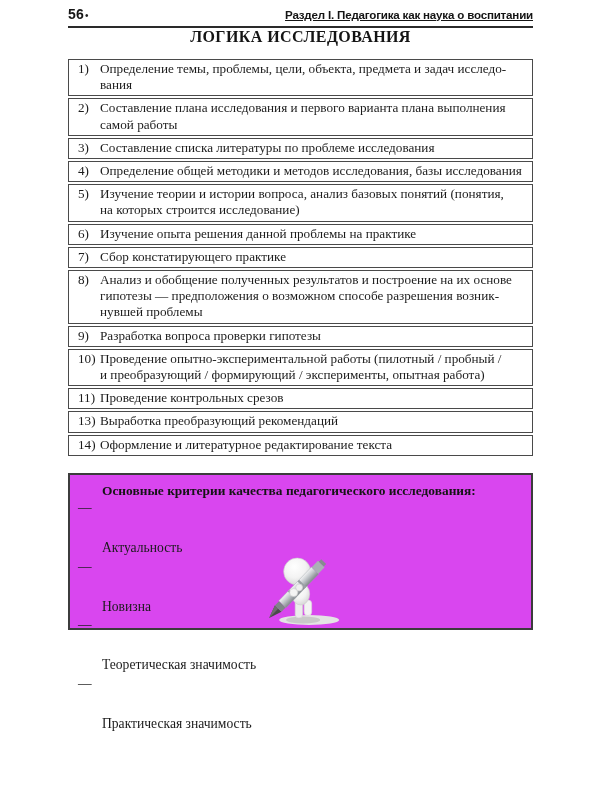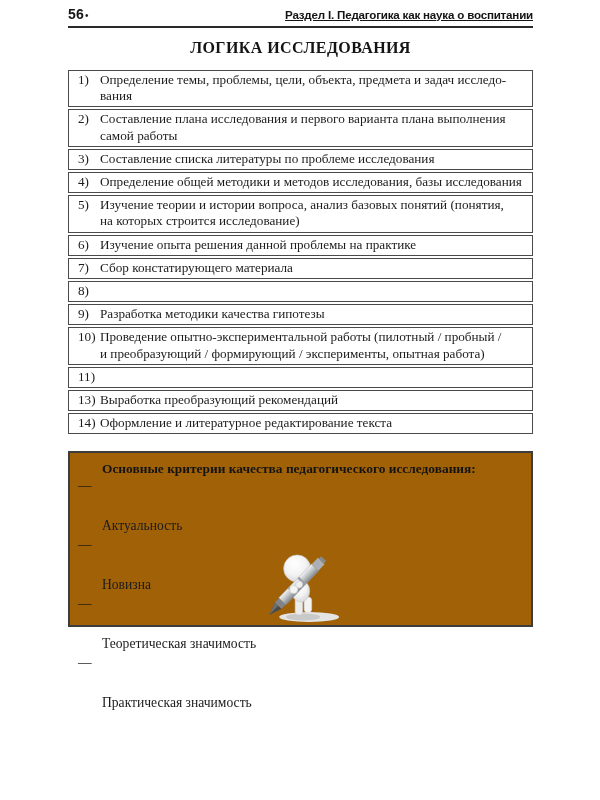--- a/index.html
+++ b/index.html
@@ -22,21 +22,20 @@
   .folio { font-weight: 700; font-size: 14px; letter-spacing: 0.2px; color: #161616; }
   .folio-dot { font-size: 10px; color: #222; }
   .section-title { font-weight: 700; font-size: 11.6px; letter-spacing: -0.2px; color: #141414; text-decoration: underline; }
   .head-rule { border: none; border-top: 2px solid #2a2a2a; margin-top: 4px; }
 
   
   .page-title {
     text-align: center;
     font-size: 16px; font-weight: 700;
     letter-spacing: 0.4px;
-    margin-top: 11px;
     color: #141414;
   }
 
   
   .steps { margin-top: 13px; }
   .step-row {
     display: flex;
     border: 1px solid #4a4a4a;
     margin-bottom: 2px;
     padding: 1px 4px 2px 2px;
@@ -45,23 +44,23 @@
     background: #ffffff;
   }
   .step-num { flex: 0 0 29px; padding-left: 7px; }
   .step-text { flex: 1; white-space: pre-line; }
 
   
   .criteria-box {
     position: relative;
     margin-top: 17px;
     border: 2px solid #3c3c3c;
-    height: 176px;
+    height: 157px;
     padding: 7px 8px 0 6px;
-    background: #a16207;
+    background: #d946ef;
   }
   .criteria-heading {
     font-weight: 700;
     font-size: 13.4px;
     line-height: 17px;
     padding-left: 26px;
     color: #141414;
   }
   .criteria-item { display: flex; font-size: 13.6px; line-height: 18.8px; }
   .crit-dash { flex: 0 0 26px; padding-left: 2px; }
@@ -113,36 +112,40 @@
       <span class="step-num">5)</span>
       <span class="step-text">Изучение теории и истории вопроса, анализ базовых понятий (понятия,
 на которых строится исследование)</span>
     </div>
     <div class="step-row">
       <span class="step-num">6)</span>
       <span class="step-text">Изучение опыта решения данной проблемы на практике</span>
     </div>
     <div class="step-row">
       <span class="step-num">7)</span>
-      <span class="step-text">Сбор констатирующего материала</span>
+      <span class="step-text">Сбор констатирующего практике</span>
     </div>
     <div class="step-row">
       <span class="step-num">8)</span>
+      <span class="step-text">Анализ и обобщение полученных результатов и построение на их основе
+гипотезы — предположения о возможном способе разрешения возник-
+нувшей проблемы</span>
     </div>
     <div class="step-row">
       <span class="step-num">9)</span>
-      <span class="step-text">Разработка методики качества гипотезы</span>
+      <span class="step-text">Разработка вопроса проверки гипотезы</span>
     </div>
     <div class="step-row">
       <span class="step-num">10)</span>
       <span class="step-text">Проведение опытно-экспериментальной работы (пилотный / пробный /
 и преобразующий / формирующий / эксперименты, опытная работа)</span>
     </div>
     <div class="step-row">
       <span class="step-num">11)</span>
+      <span class="step-text">Проведение контрольных срезов</span>
     </div>
     <div class="step-row">
       <span class="step-num">13)</span>
       <span class="step-text">Выработка преобразующий рекомендаций</span>
     </div>
     <div class="step-row">
       <span class="step-num">14)</span>
       <span class="step-text">Оформление и литературное редактирование текста</span>
     </div>
   </div>

